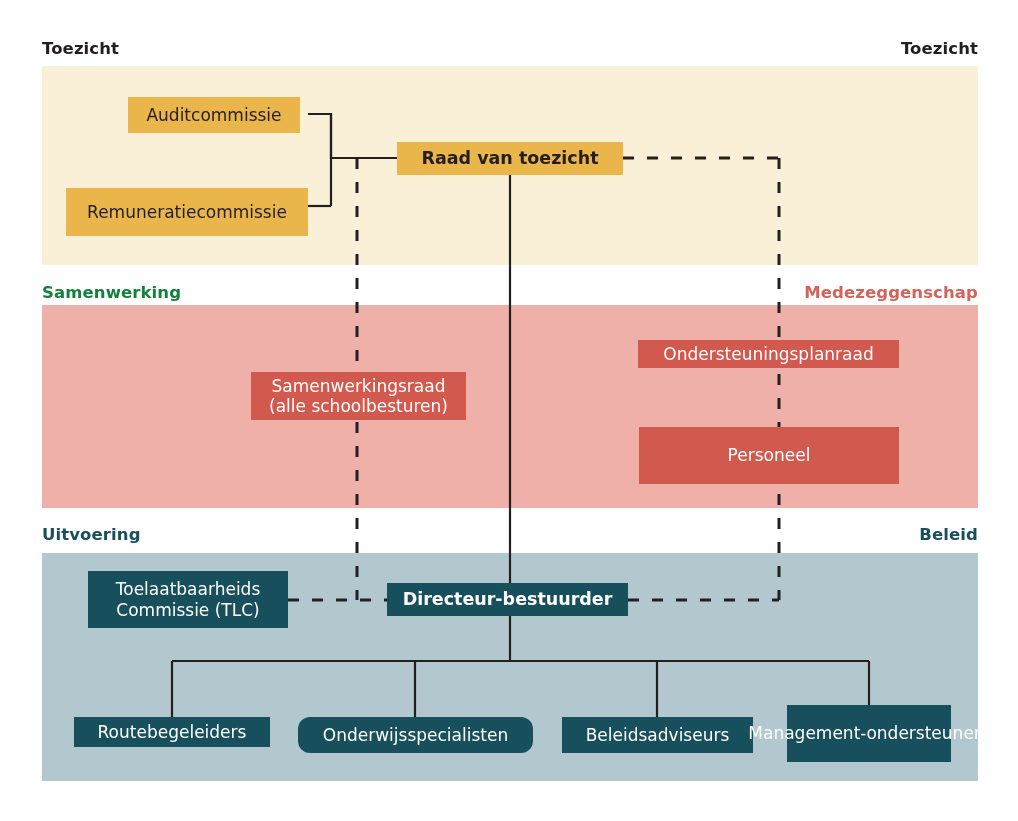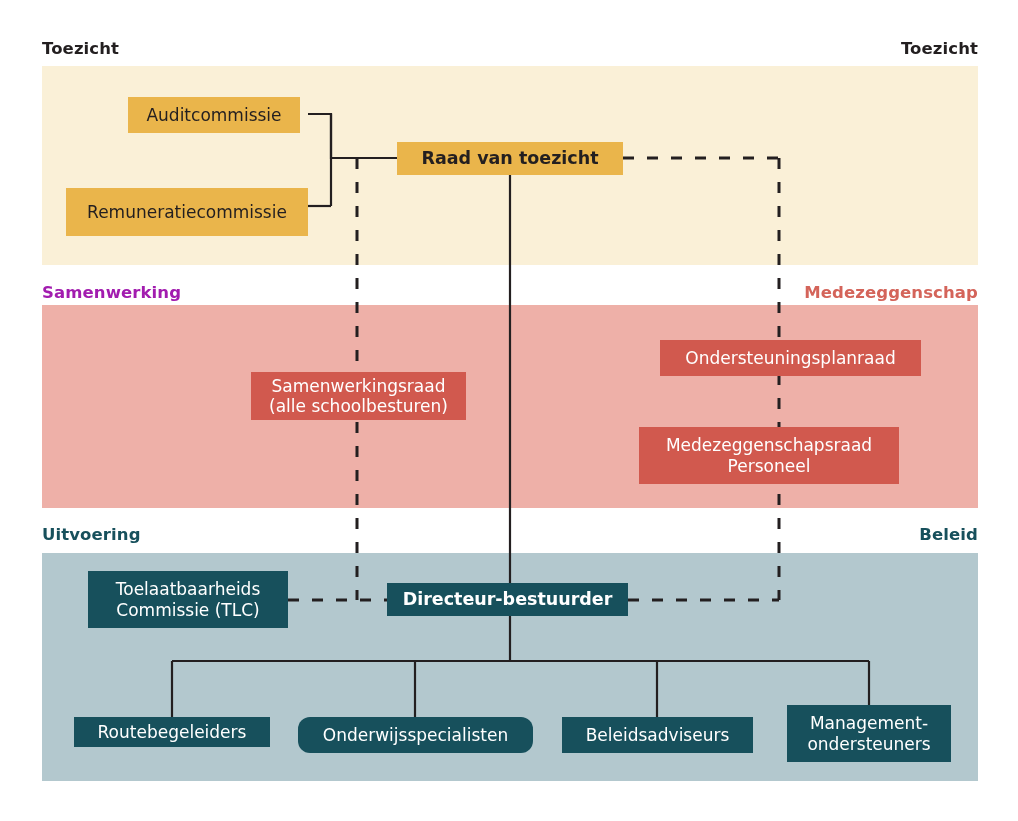--- a/index.html
+++ b/index.html
@@ -31,21 +31,21 @@
   
   .caption {
     position: absolute;
     font-weight: bold;
     font-size: 16.5px;
     letter-spacing: 0.1px;
     white-space: nowrap;
   }
   .cap-tl { left: 42px;  top: 39px;  color: #231f20; }
   .cap-tr { right: 40px; top: 39px;  color: #231f20; }
-  .cap-sl { left: 42px;  top: 283px; color: #a21caf; }
+  .cap-sl { left: 42px;  top: 283px; color: #15803d; }
   .cap-sr { right: 40px; top: 283px; color: #d4645a; }
   .cap-ul { left: 42px;  top: 525px; color: #17505c; }
   .cap-ur { right: 40px; top: 525px; color: #17505c; }
 
   
   #wires {
     position: absolute;
     left: 0; top: 0;
     width: 1018px;
     height: 821px;
@@ -124,26 +124,25 @@
 
   <div class="node gold bold" style="left:397px; top:142px; width:226px; height:33px;">
     <span>Raad van toezicht</span>
   </div>
 
   <div class="node red" style="left:251px; top:372px; width:215px; height:48px; flex-direction:column;">
     <span>Samenwerkingsraad</span>
     <span>(alle schoolbesturen)</span>
   </div>
 
-  <div class="node red" style="left:660px; top:340px; width:261px; height:36px;">
+  <div class="node red" style="left:638px; top:340px; width:261px; height:28px;">
     <span>Ondersteuningsplanraad</span>
   </div>
 
   <div class="node red" style="left:639px; top:427px; width:260px; height:57px; flex-direction:column;">
-    <span>Medezeggenschapsraad</span>
     <span>Personeel</span>
   </div>
 
   <div class="node teal" style="left:88px; top:571px; width:200px; height:57px; flex-direction:column;">
     <span>Toelaatbaarheids</span>
     <span>Commissie (TLC)</span>
   </div>
 
   <div class="node teal bold" style="left:387px; top:583px; width:241px; height:33px;">
     <span>Directeur-bestuurder</span>
@@ -154,18 +153,18 @@
   </div>
 
   <div class="node teal" style="left:298px; top:717px; width:235px; height:36px;border-radius:12px;">
     <span>Onderwijsspecialisten</span>
   </div>
 
   <div class="node teal" style="left:562px; top:717px; width:191px; height:36px;">
     <span>Beleidsadviseurs</span>
   </div>
 
-  <div class="node teal" style="left:787px; top:705px; width:164px; height:57px; flex-direction:column;">
+  <div class="node teal" style="left:787px; top:705px; width:164px; height:57px; flex-direction:row;">
     <span>Management-</span>
     <span>ondersteuners</span>
   </div>
 
 </div>
 
 </body></html>

